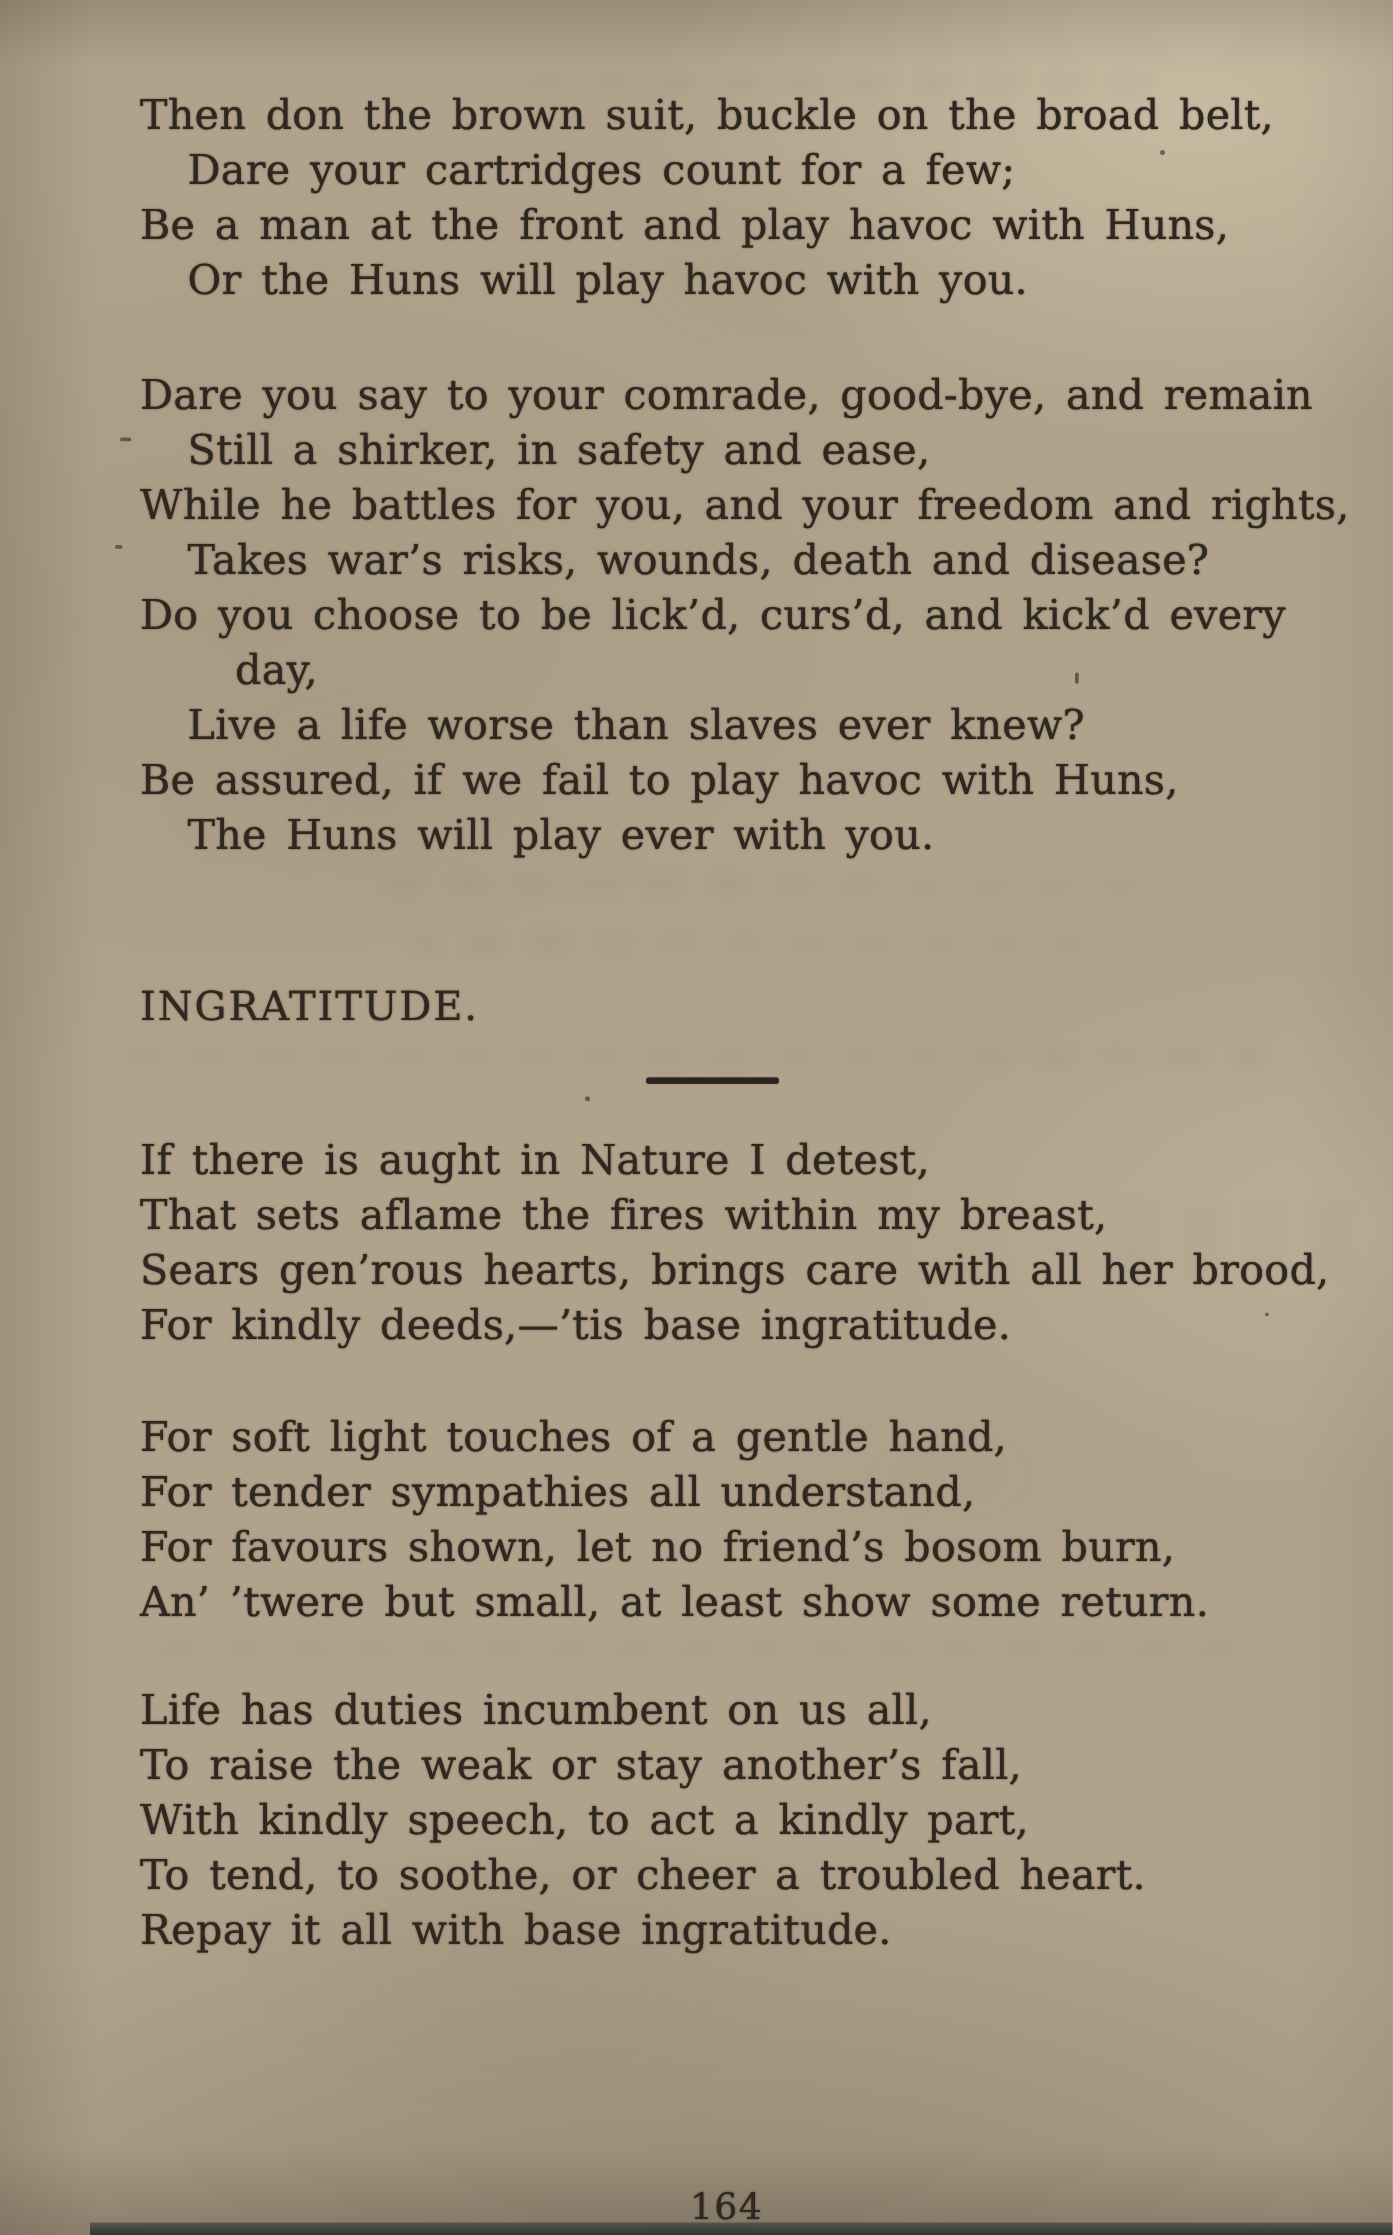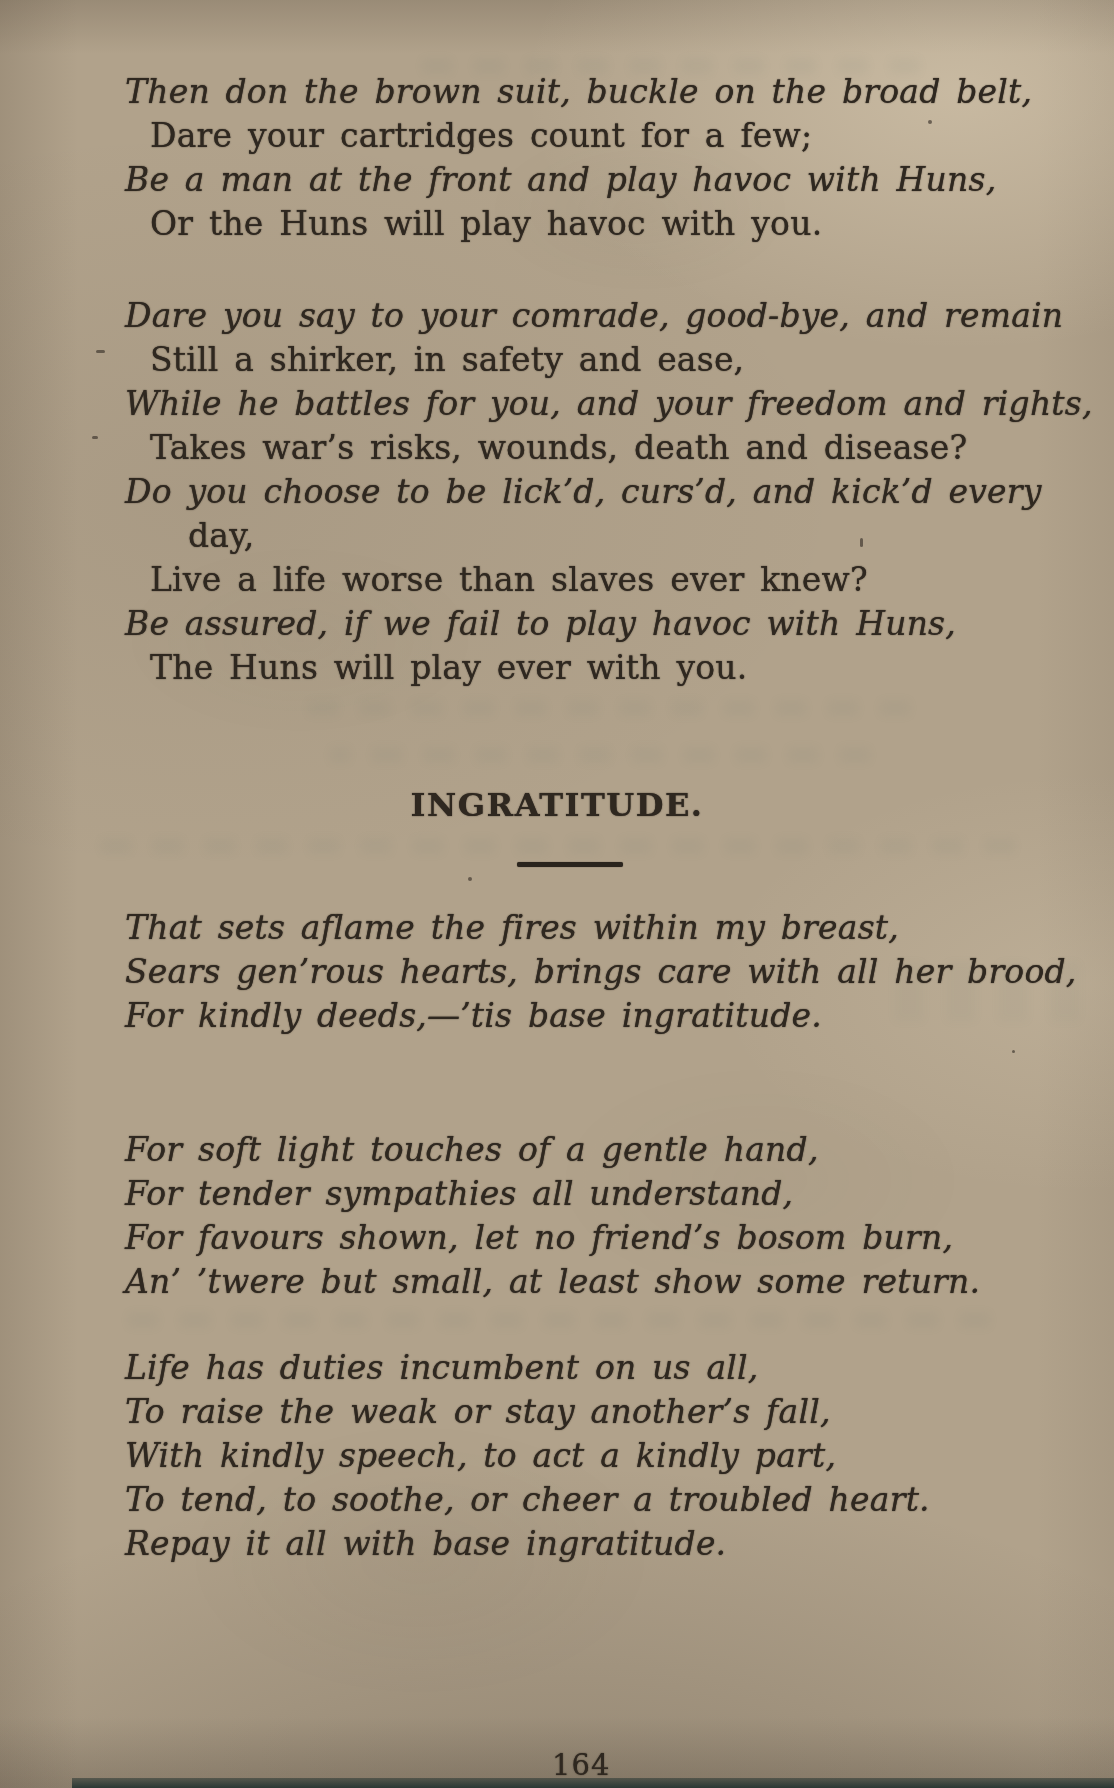--- a/index.html
+++ b/index.html
@@ -32,26 +32,26 @@
   .scan-text{
     color:#2f2820;
     text-shadow:0 0 1px rgba(46,38,30,0.9), 0 0 2px rgba(46,38,30,0.25);
   }
   .stanza{
     position:absolute;left:112px;right:20px;
     font-size:33px;line-height:44px;word-spacing:5px;letter-spacing:.2px;
     white-space:nowrap;
   }
   .line{}
-  .i0{margin-left:13px;font-style:italic;}
+  .i0{margin-left:0;}
   .i1{margin-left:38px;}
   .i2{margin-left:76px;}
   .poem-title{
     position:absolute;left:112px;width:890px;top:786px;
-    text-align:center;font-weight:bold;font-size:32px;letter-spacing:1.5px;
+    text-align:left;font-weight:normal;font-size:32px;letter-spacing:1.5px;
   }
   .title-rule{
     position:absolute;left:517px;top:862px;width:106px;height:5px;
     background:#2a241d;border-radius:2px;
     box-shadow:0 0 1px rgba(42,36,29,.8);
   }
   .page-number{
     position:absolute;left:552px;top:1748px;font-size:29px;letter-spacing:1px;
   }
   
@@ -110,20 +110,21 @@
       <div class="line i2">day,</div>
       <div class="line i1">Live a life worse than slaves ever knew?</div>
       <div class="line i0">Be assured, if we fail to play havoc with Huns,</div>
       <div class="line i1">The Huns will play ever with you.</div>
     </div>
 
   <div class="poem-title scan-text">INGRATITUDE.</div>
   <div class="title-rule"></div>
 
   <div class="stanza scan-text" style="top:906px">
+      <div class="line i0">If there is aught in Nature I detest,</div>
       <div class="line i0">That sets aflame the fires within my breast,</div>
       <div class="line i0">Sears gen’rous hearts, brings care with all her brood,</div>
       <div class="line i0">For kindly deeds,—’tis base ingratitude.</div>
     </div>
   <div class="stanza scan-text" style="top:1128px">
       <div class="line i0">For soft light touches of a gentle hand,</div>
       <div class="line i0">For tender sympathies all understand,</div>
       <div class="line i0">For favours shown, let no friend’s bosom burn,</div>
       <div class="line i0">An’ ’twere but small, at least show some return.</div>
     </div>

